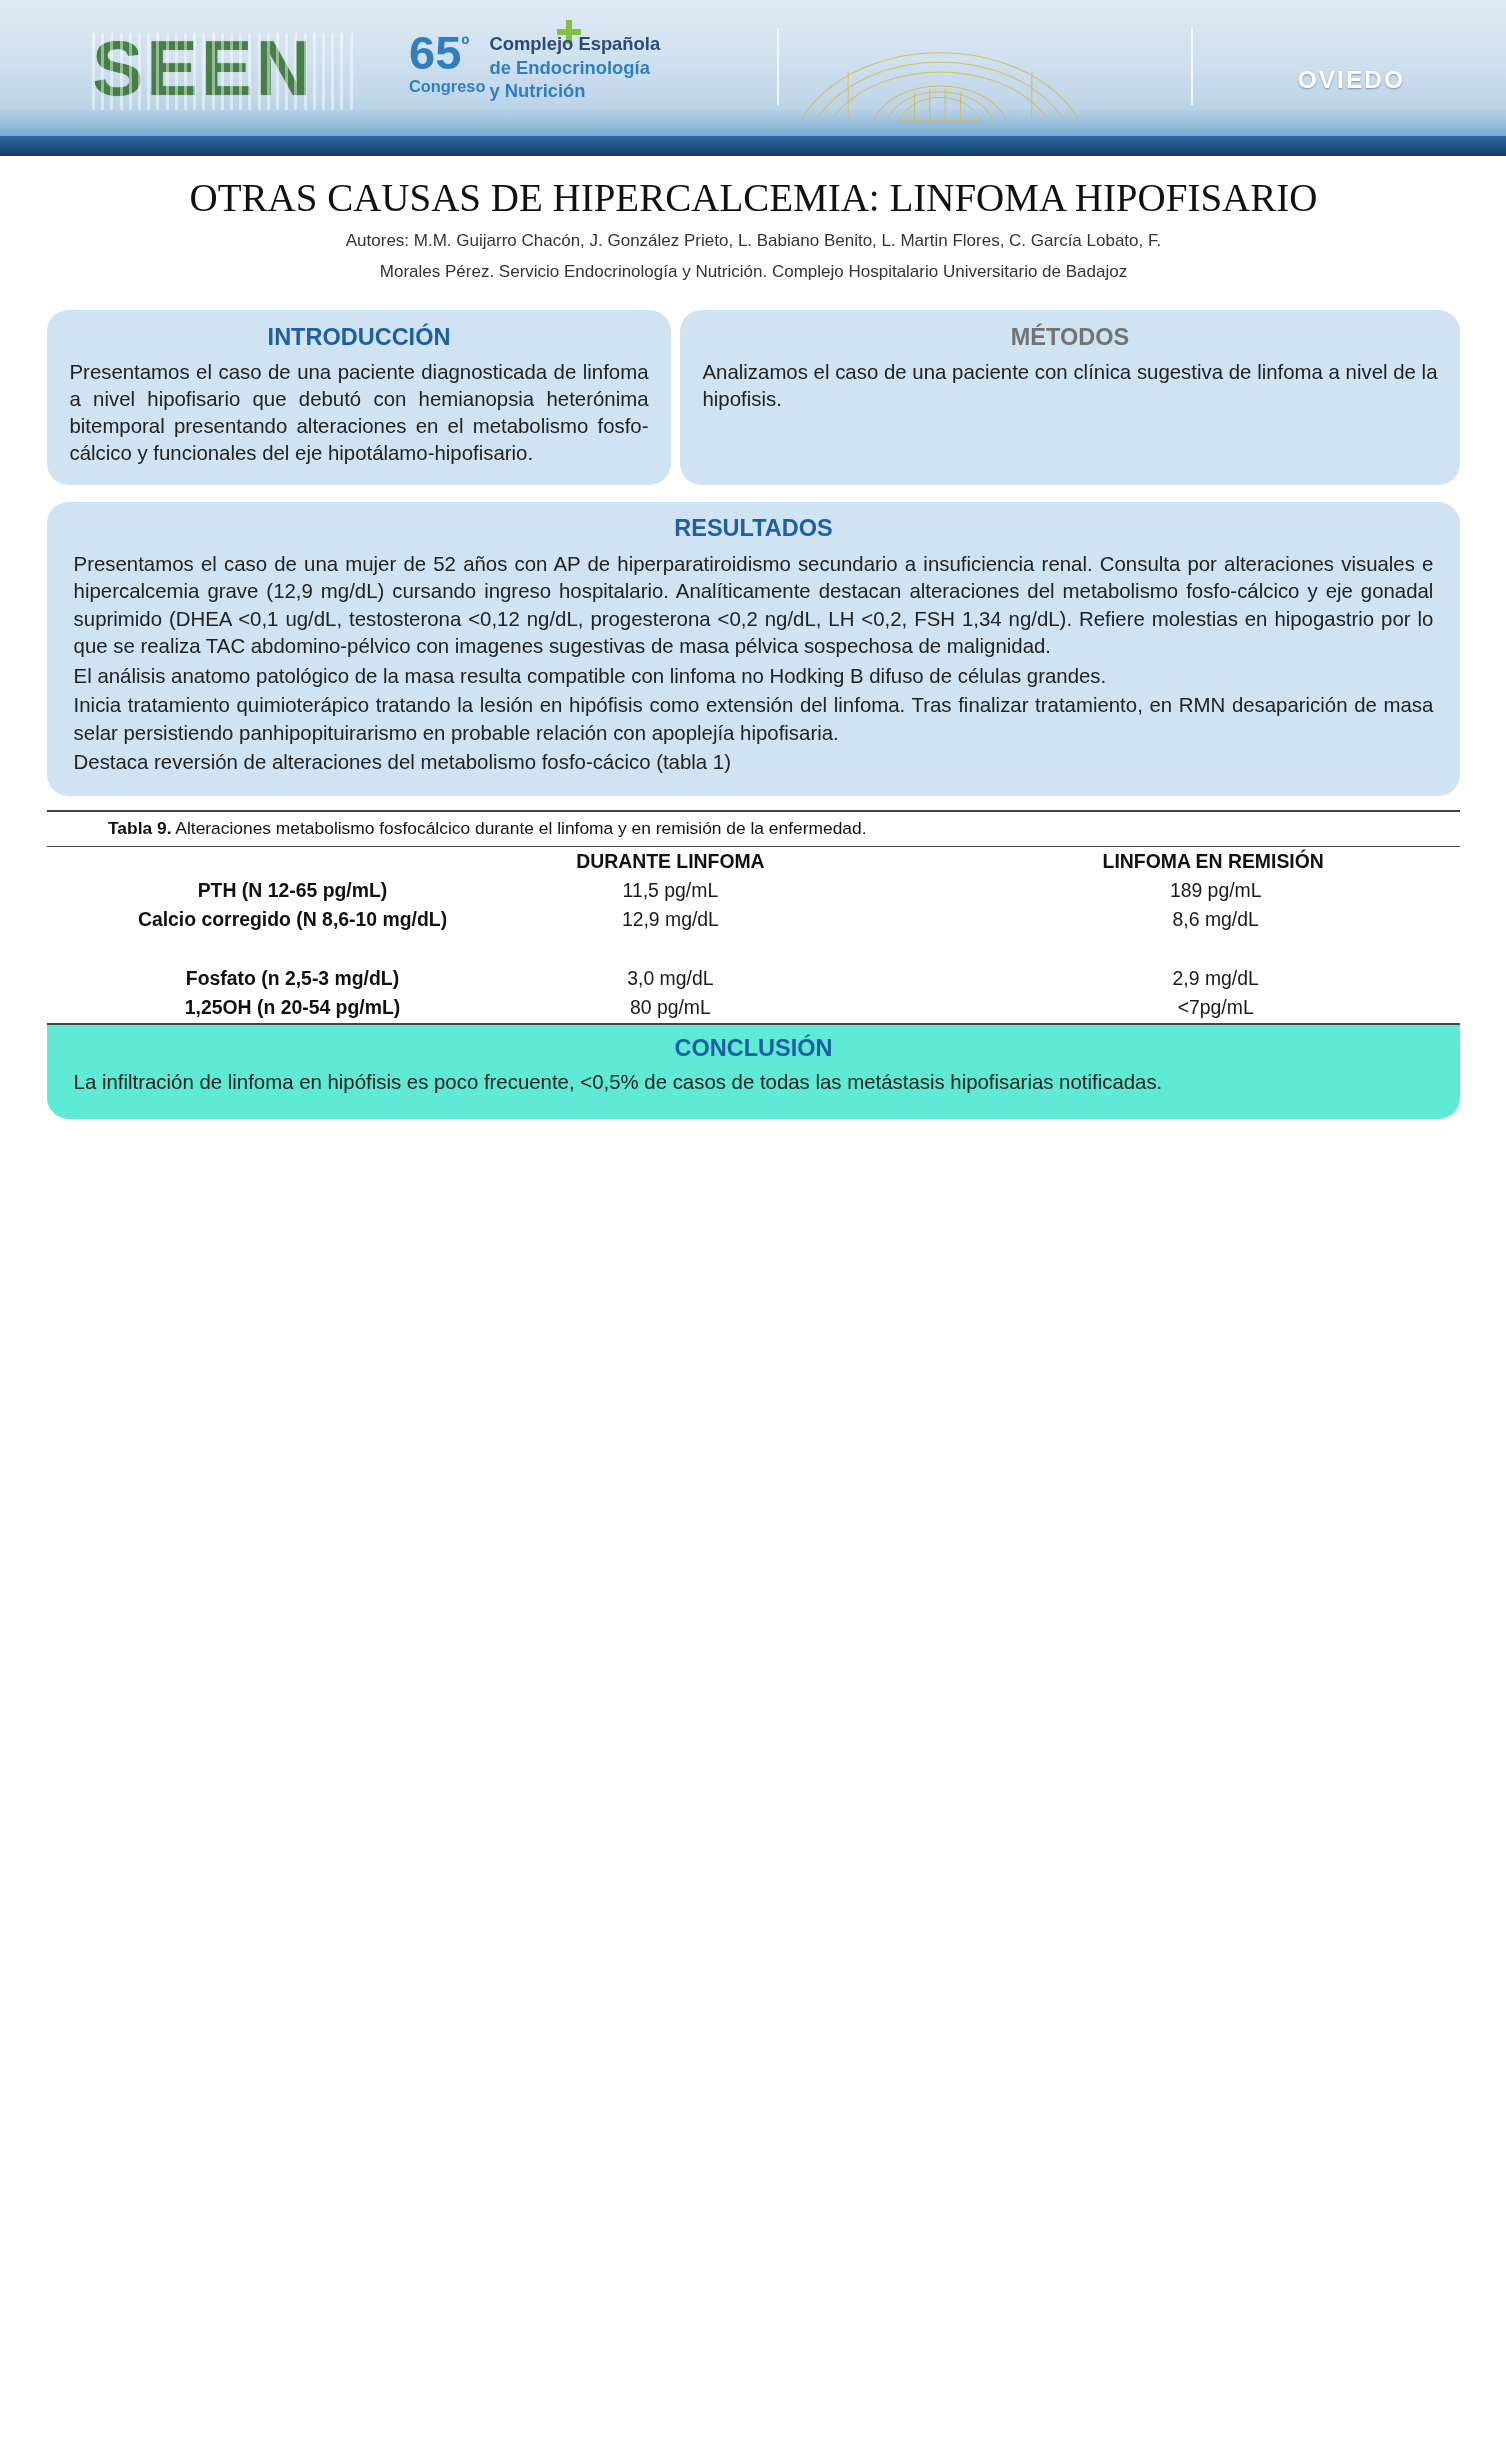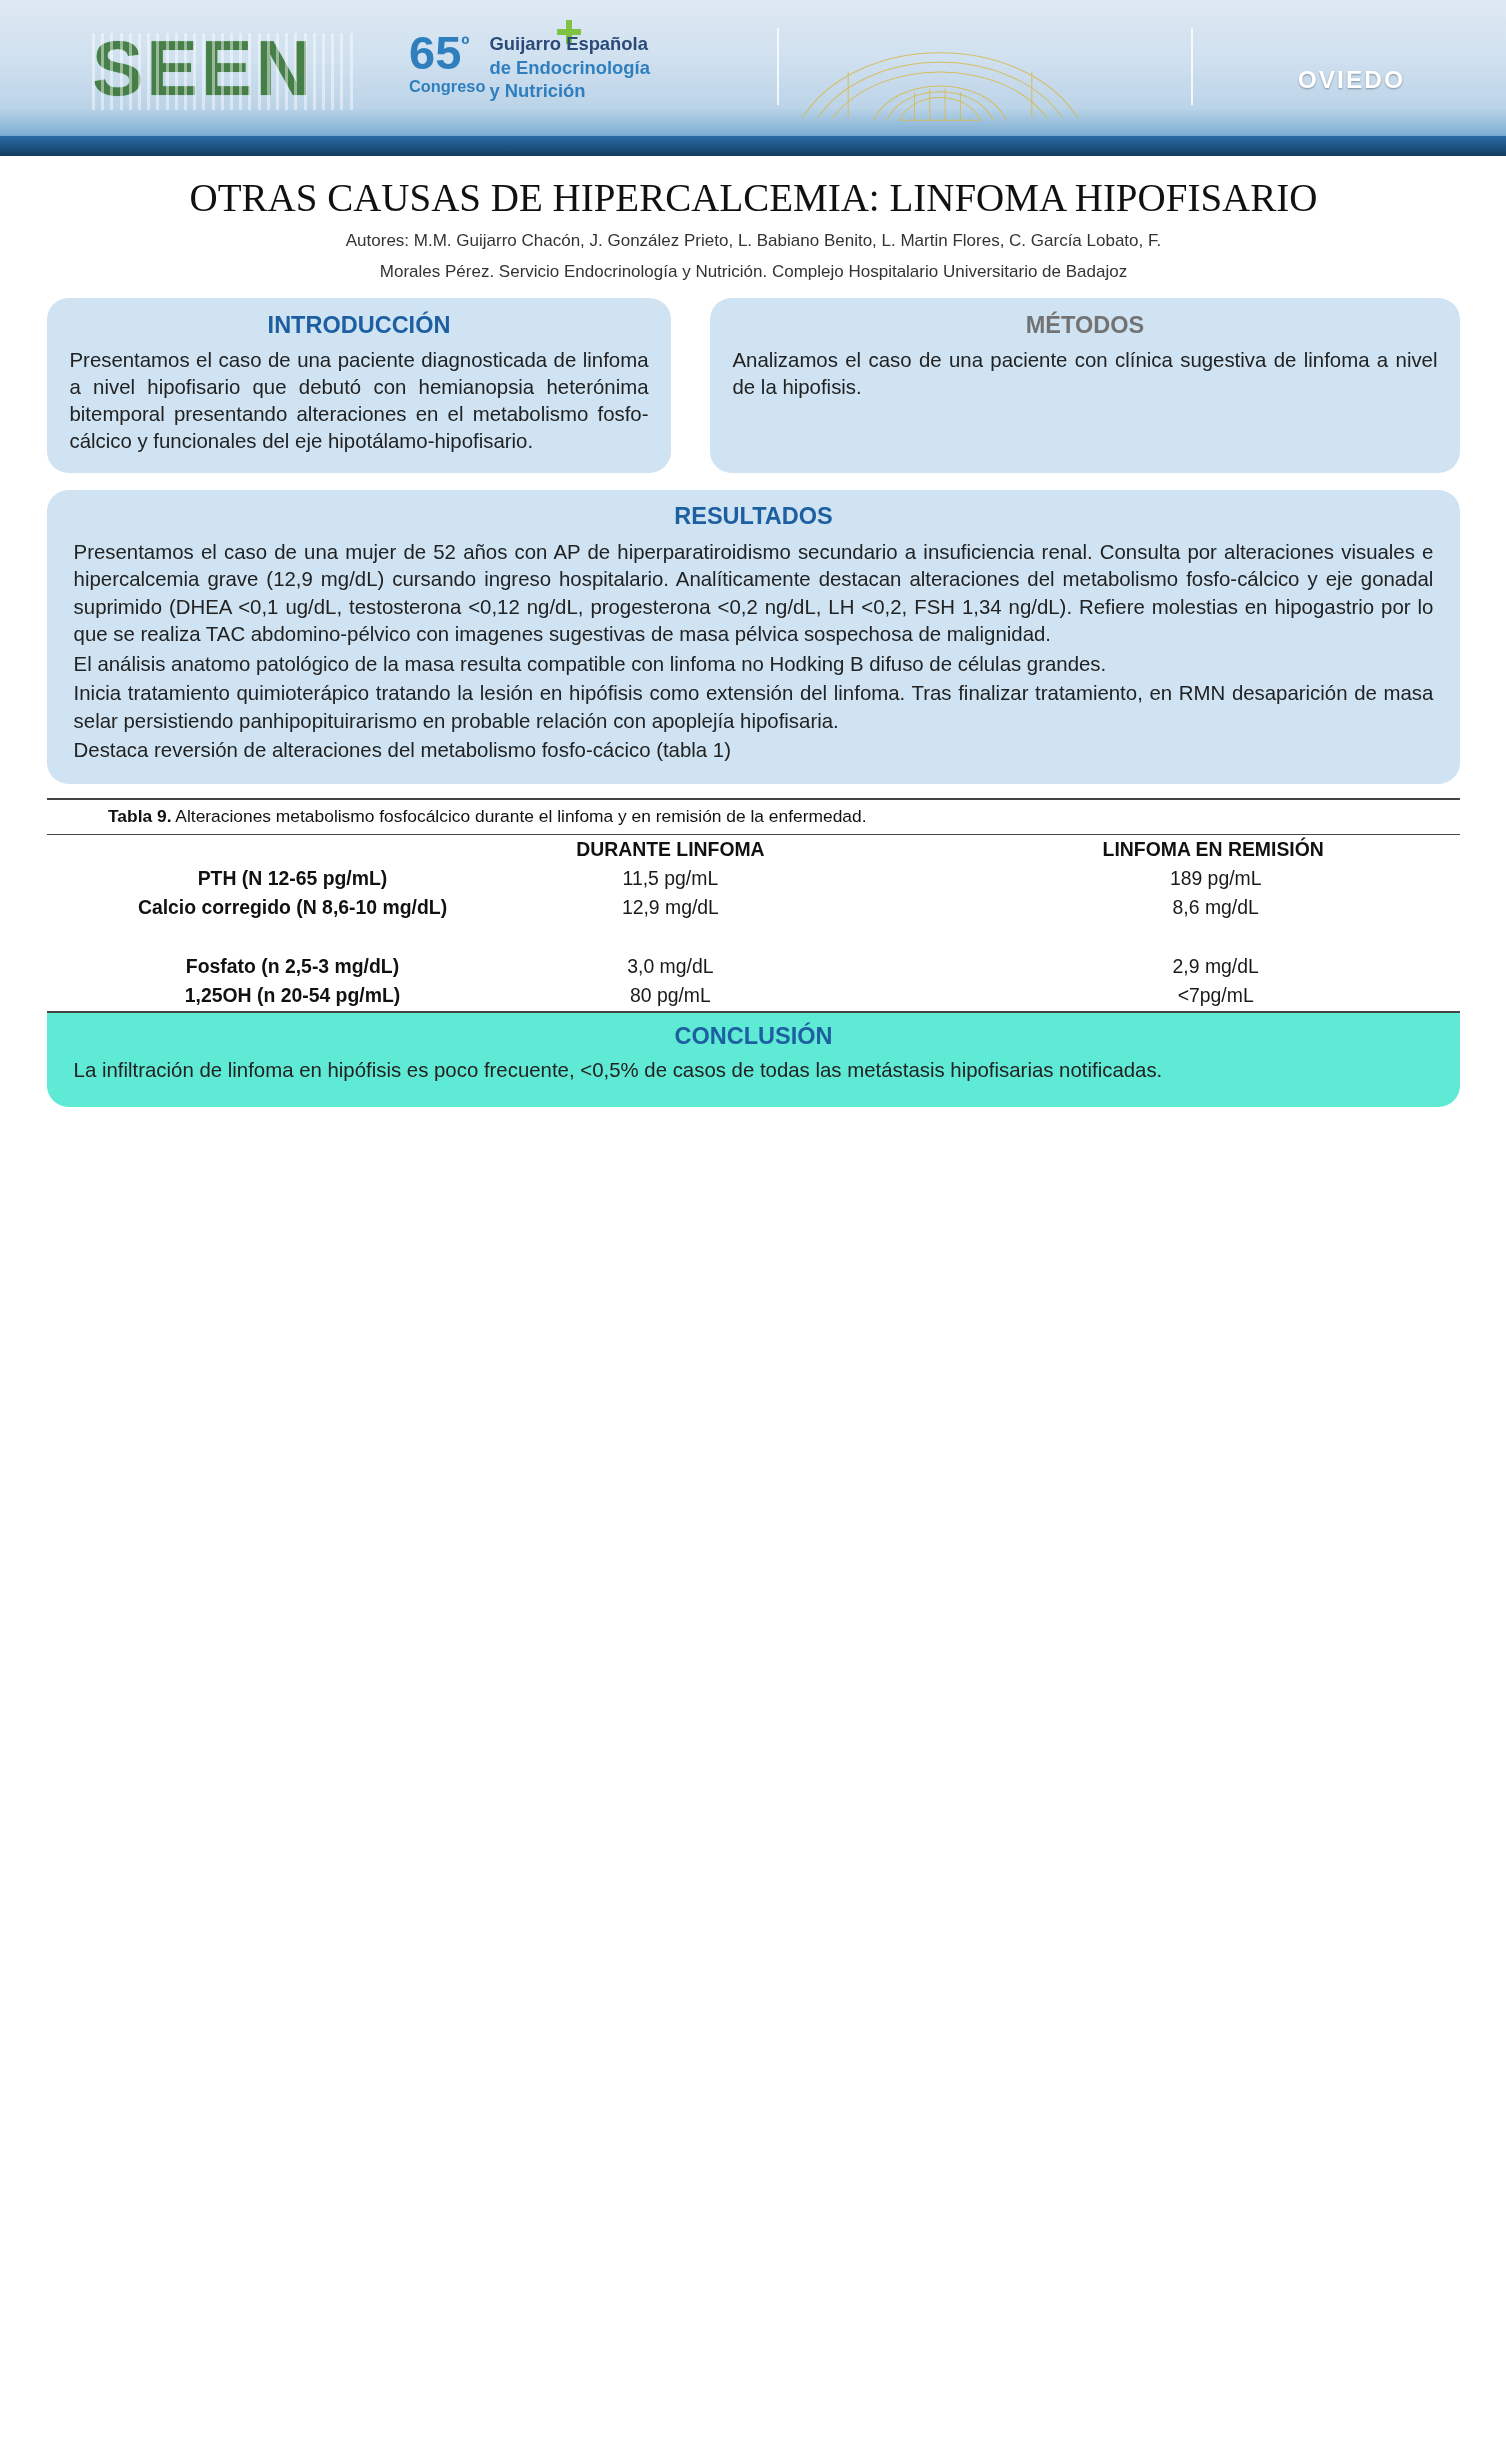--- a/index.html
+++ b/index.html
@@ -134,22 +134,22 @@
     text-align: center;
     font-size: 17px;
     line-height: 1.5;
     color: #333;
     margin: 0 61px 5.1px 61px;
   }
 
   
   .row {
     display: flex;
-    gap: 39px;
-    margin: 14px 47px 0 47px;
+    gap: 9px;
+    margin: 26px 47px 0 47px;
     align-items: stretch;
   }
   .card {
     background: #cfe3f2;
     border-radius: 21.5px;
     padding: 13.3px 22.5px 17.4px 22.5px;
     box-sizing: border-box;
   }
   .card-intro { width: 624px; }
   .card-met   { flex: 1; }
@@ -250,21 +250,21 @@
   <div class="congress-cross"></div>
 
   <div class="congress-block">
     <div>
       <div class="congress-num">
         <span>65</span><sup>º</sup>
       </div>
       <div class="congress-sub">Congreso</div>
     </div>
     <div class="society-lines">
-      <div class="l1">Guijarro Española</div>
+      <div class="l1">Complejo Española</div>
       <div class="l2">de Endocrinología</div>
       <div class="l3">y Nutrición</div>
     </div>
   </div>
 
   <div class="divider-vert" style="left:777px;"></div>
   <div class="divider-vert" style="left:1191px;"></div>
 
   <svg class="arch-art" viewBox="0 0 560 200">
     <g stroke="#d8b84a" stroke-width="2" fill="none">

